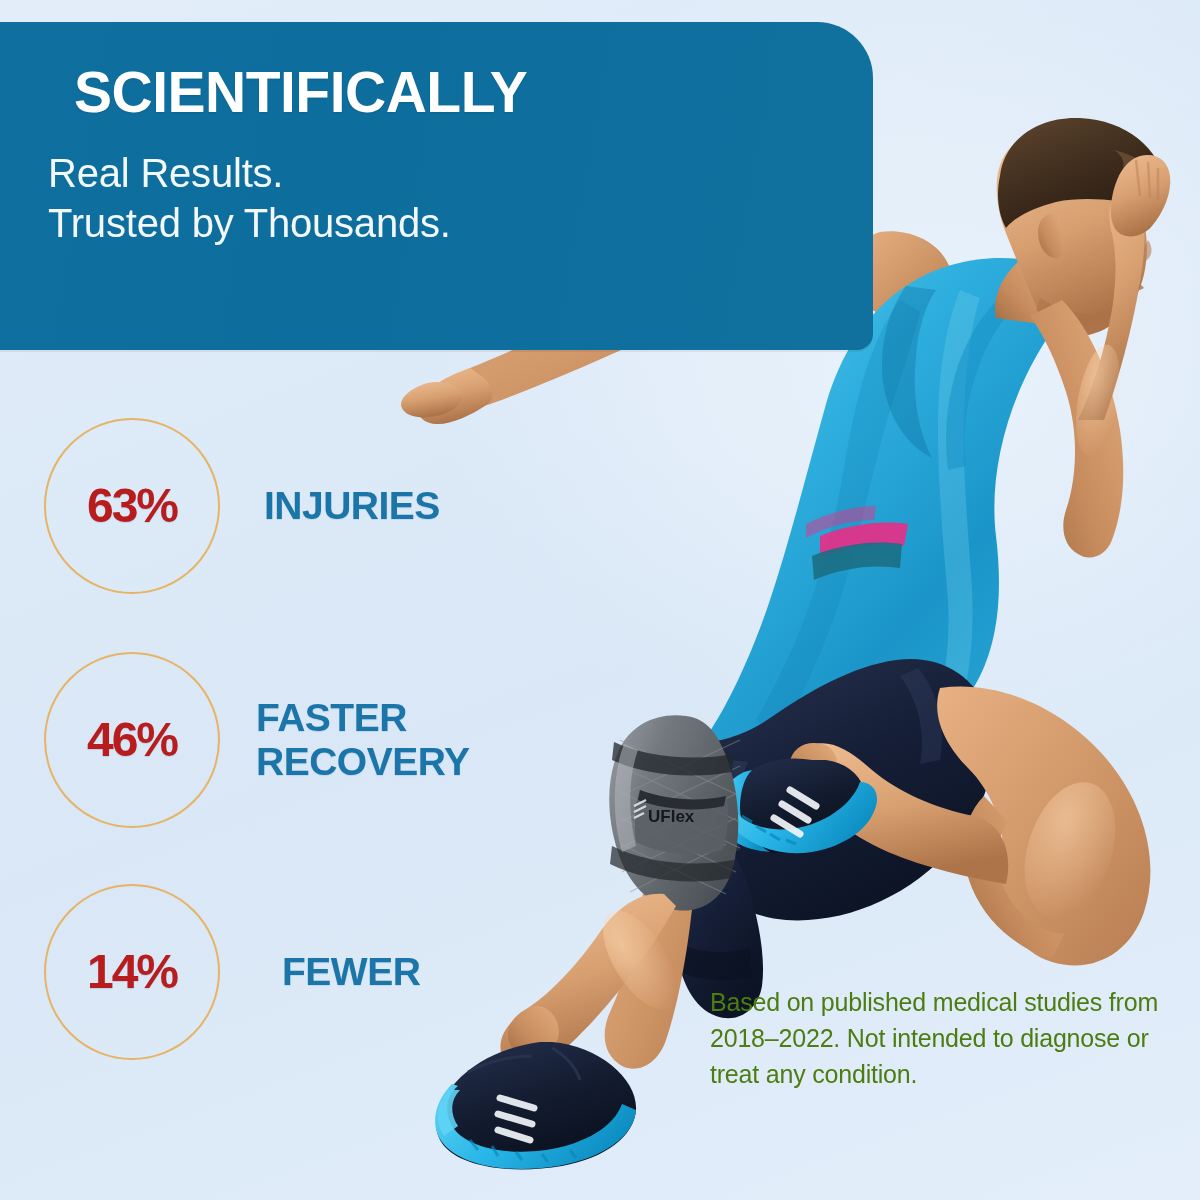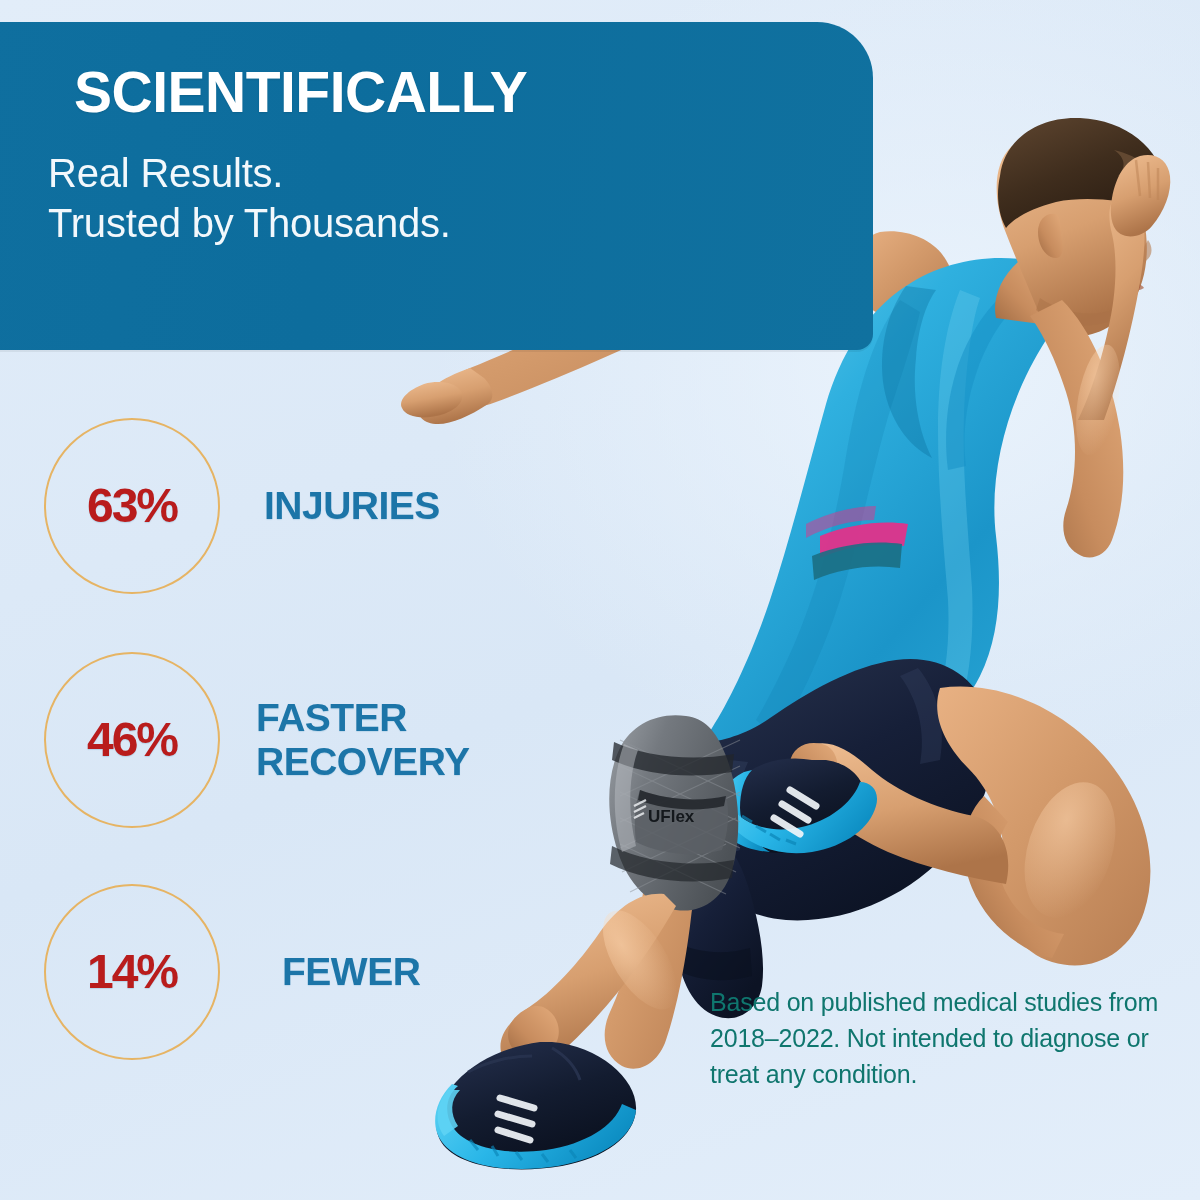--- a/index.html
+++ b/index.html
@@ -88,21 +88,21 @@
   }
   .stat-1 .stat-label { margin-left:44px; }
   .stat-2 .stat-label { margin-left:36px; }
   .stat-3 .stat-label { margin-left:62px; }
 
   
   .disclaimer {
     position:absolute;
     left:710px; top:984px;
     width:450px;
-    color:#0f766e;
+    color:#4d7c0f;
     font-size:25px;
     line-height:36px;
     letter-spacing:-0.2px;
     z-index:8;
   }
 
   
   .athlete { position:absolute; left:0; top:0; width:1104px; height:1200px; z-index:5; }
   .athlete svg { position:absolute; left:0; top:0; }
 </style>

